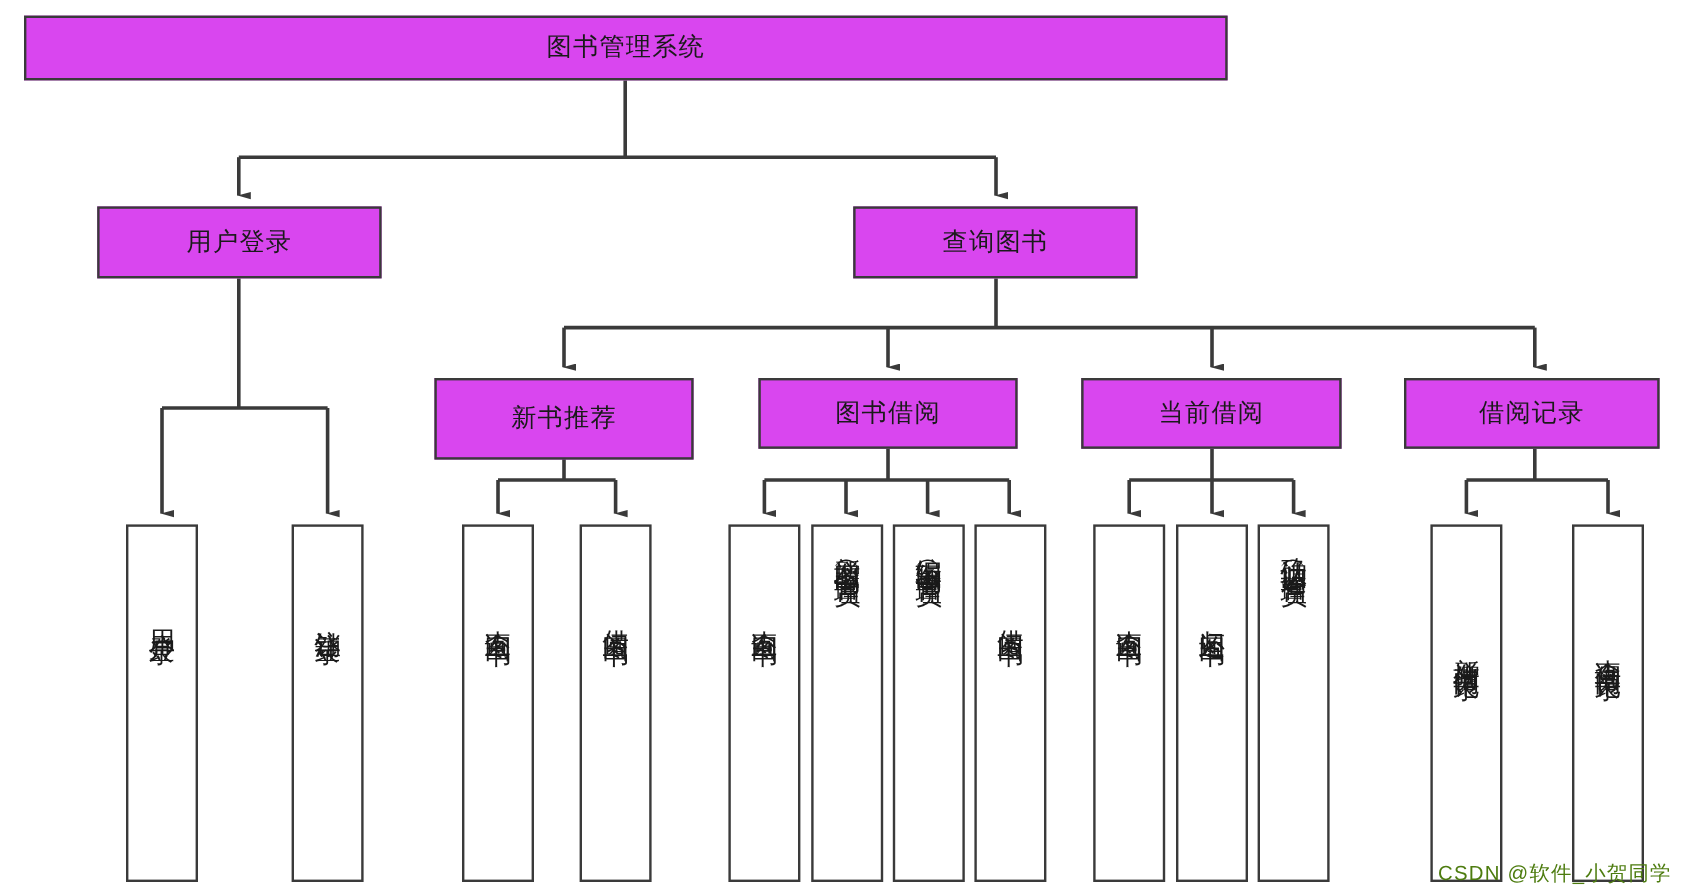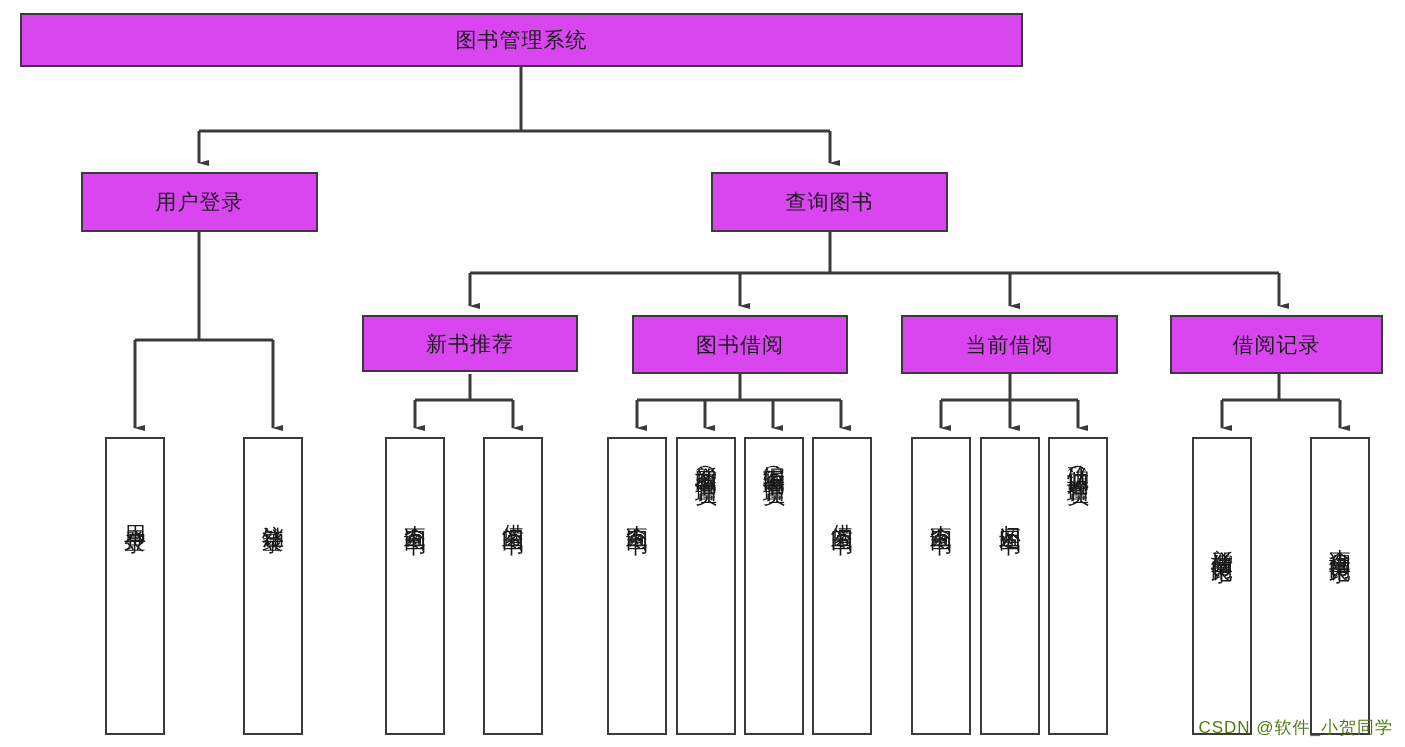--- a/index.html
+++ b/index.html
@@ -126,21 +126,21 @@
     <span class="lbl">图书管理系统</span>
   </div>
 
   <div class="node" style="left:81px;top:172px;width:237px;height:60px;">
     <span class="lbl">用户登录</span>
   </div>
   <div class="node" style="left:711px;top:172px;width:237px;height:60px;">
     <span class="lbl">查询图书</span>
   </div>
 
-  <div class="node" style="left:362px;top:315px;width:216px;height:57px;">
+  <div class="node" style="left:362px;top:315px;width:216px;height:68px;">
     <span class="lbl">新书推荐</span>
   </div>
   <div class="node" style="left:901px;top:315px;width:217px;height:59px;">
     <span class="lbl">当前借阅</span>
   </div>
   <div class="node" style="left:632px;top:315px;width:216px;height:59px;">
     <span class="lbl">图书借阅</span>
   </div>
   <div class="node" style="left:1170px;top:315px;width:213px;height:59px;">
     <span class="lbl">借阅记录</span>

